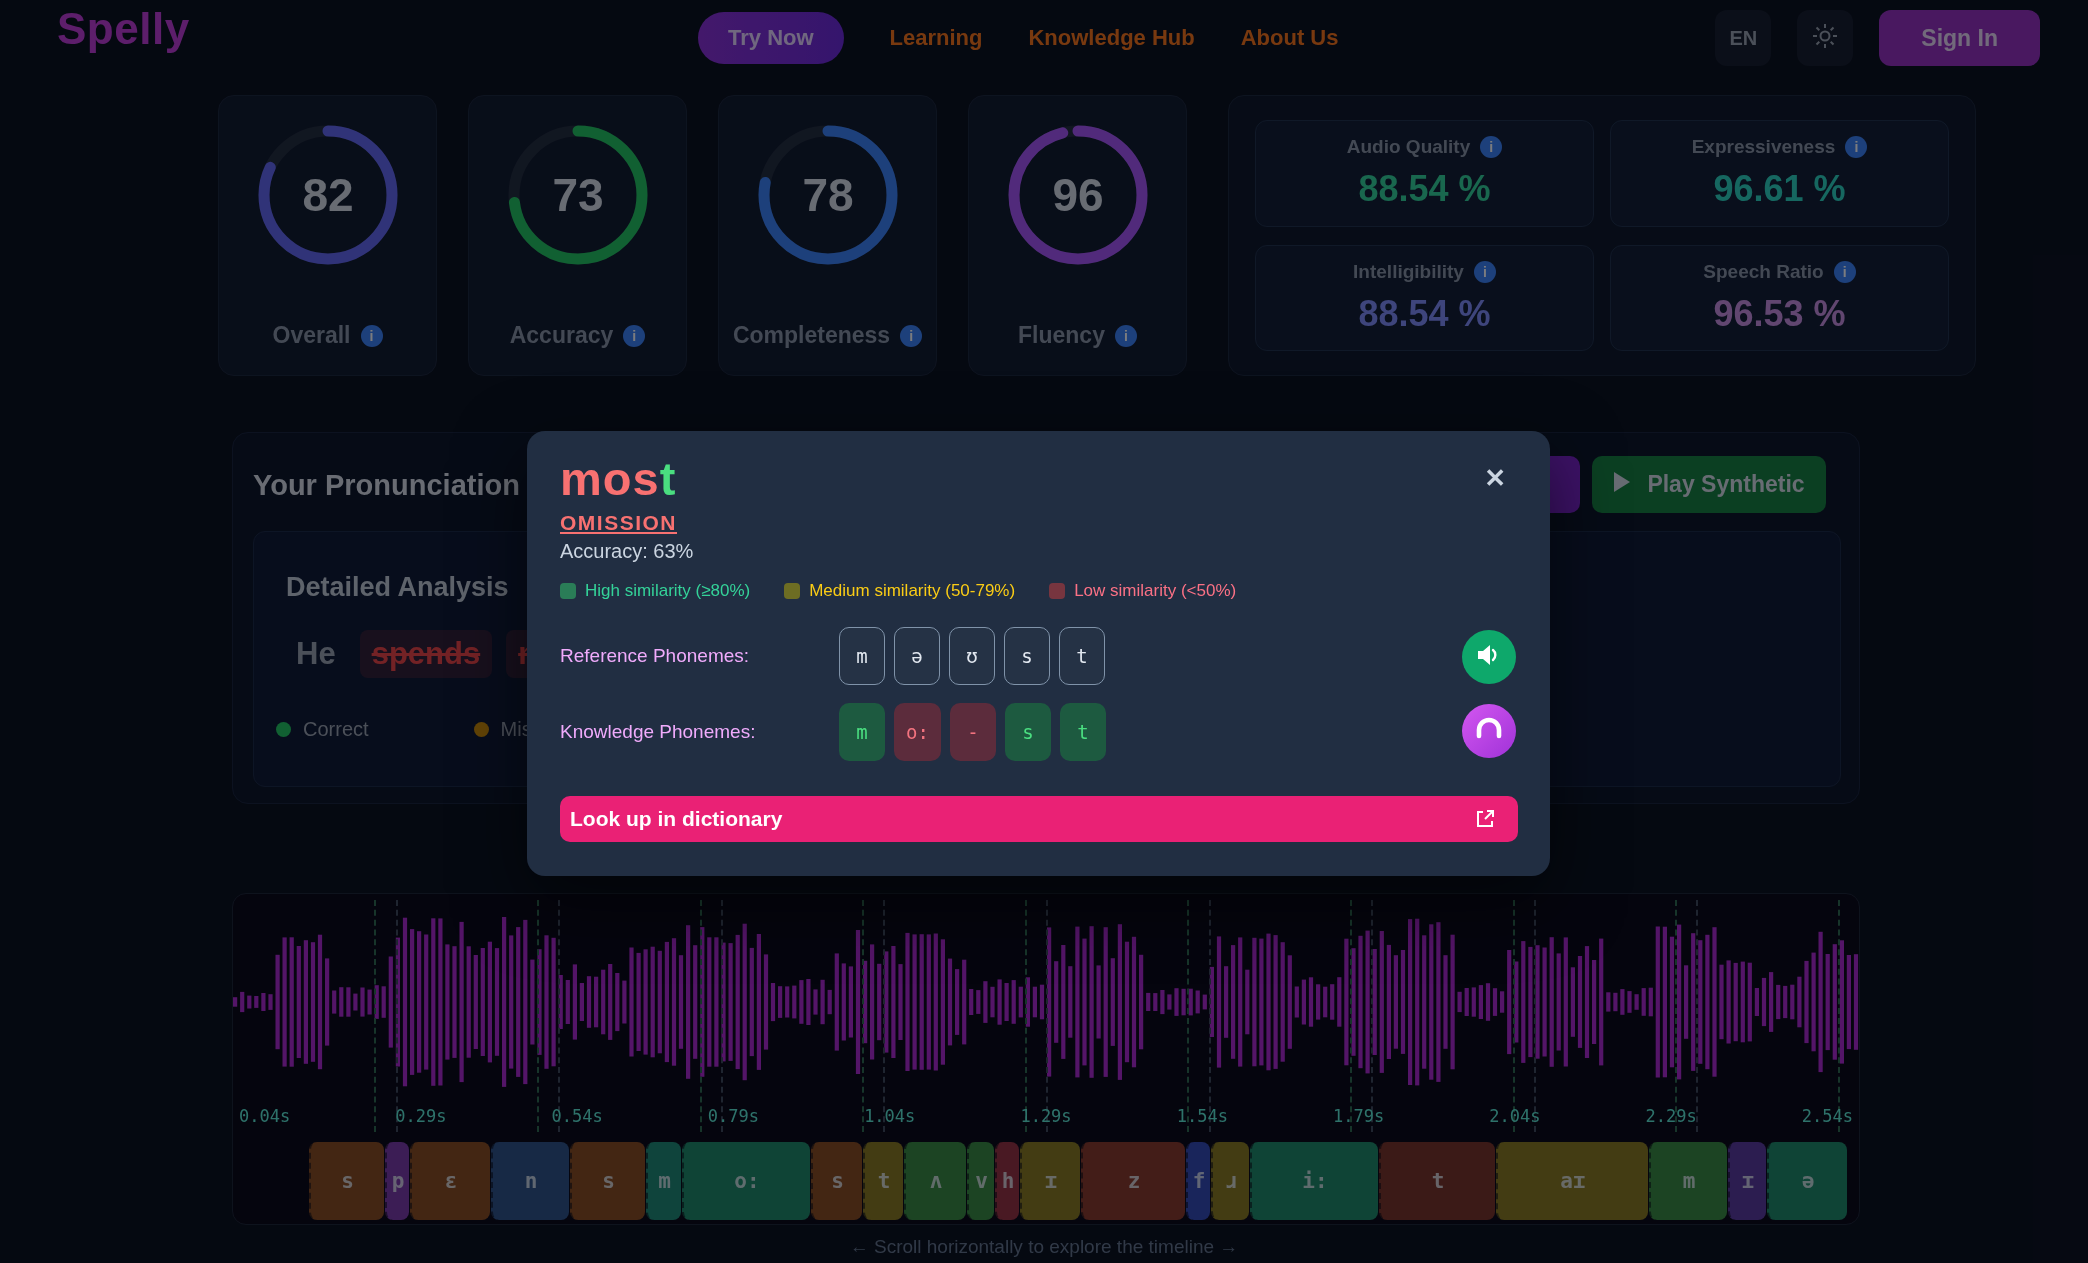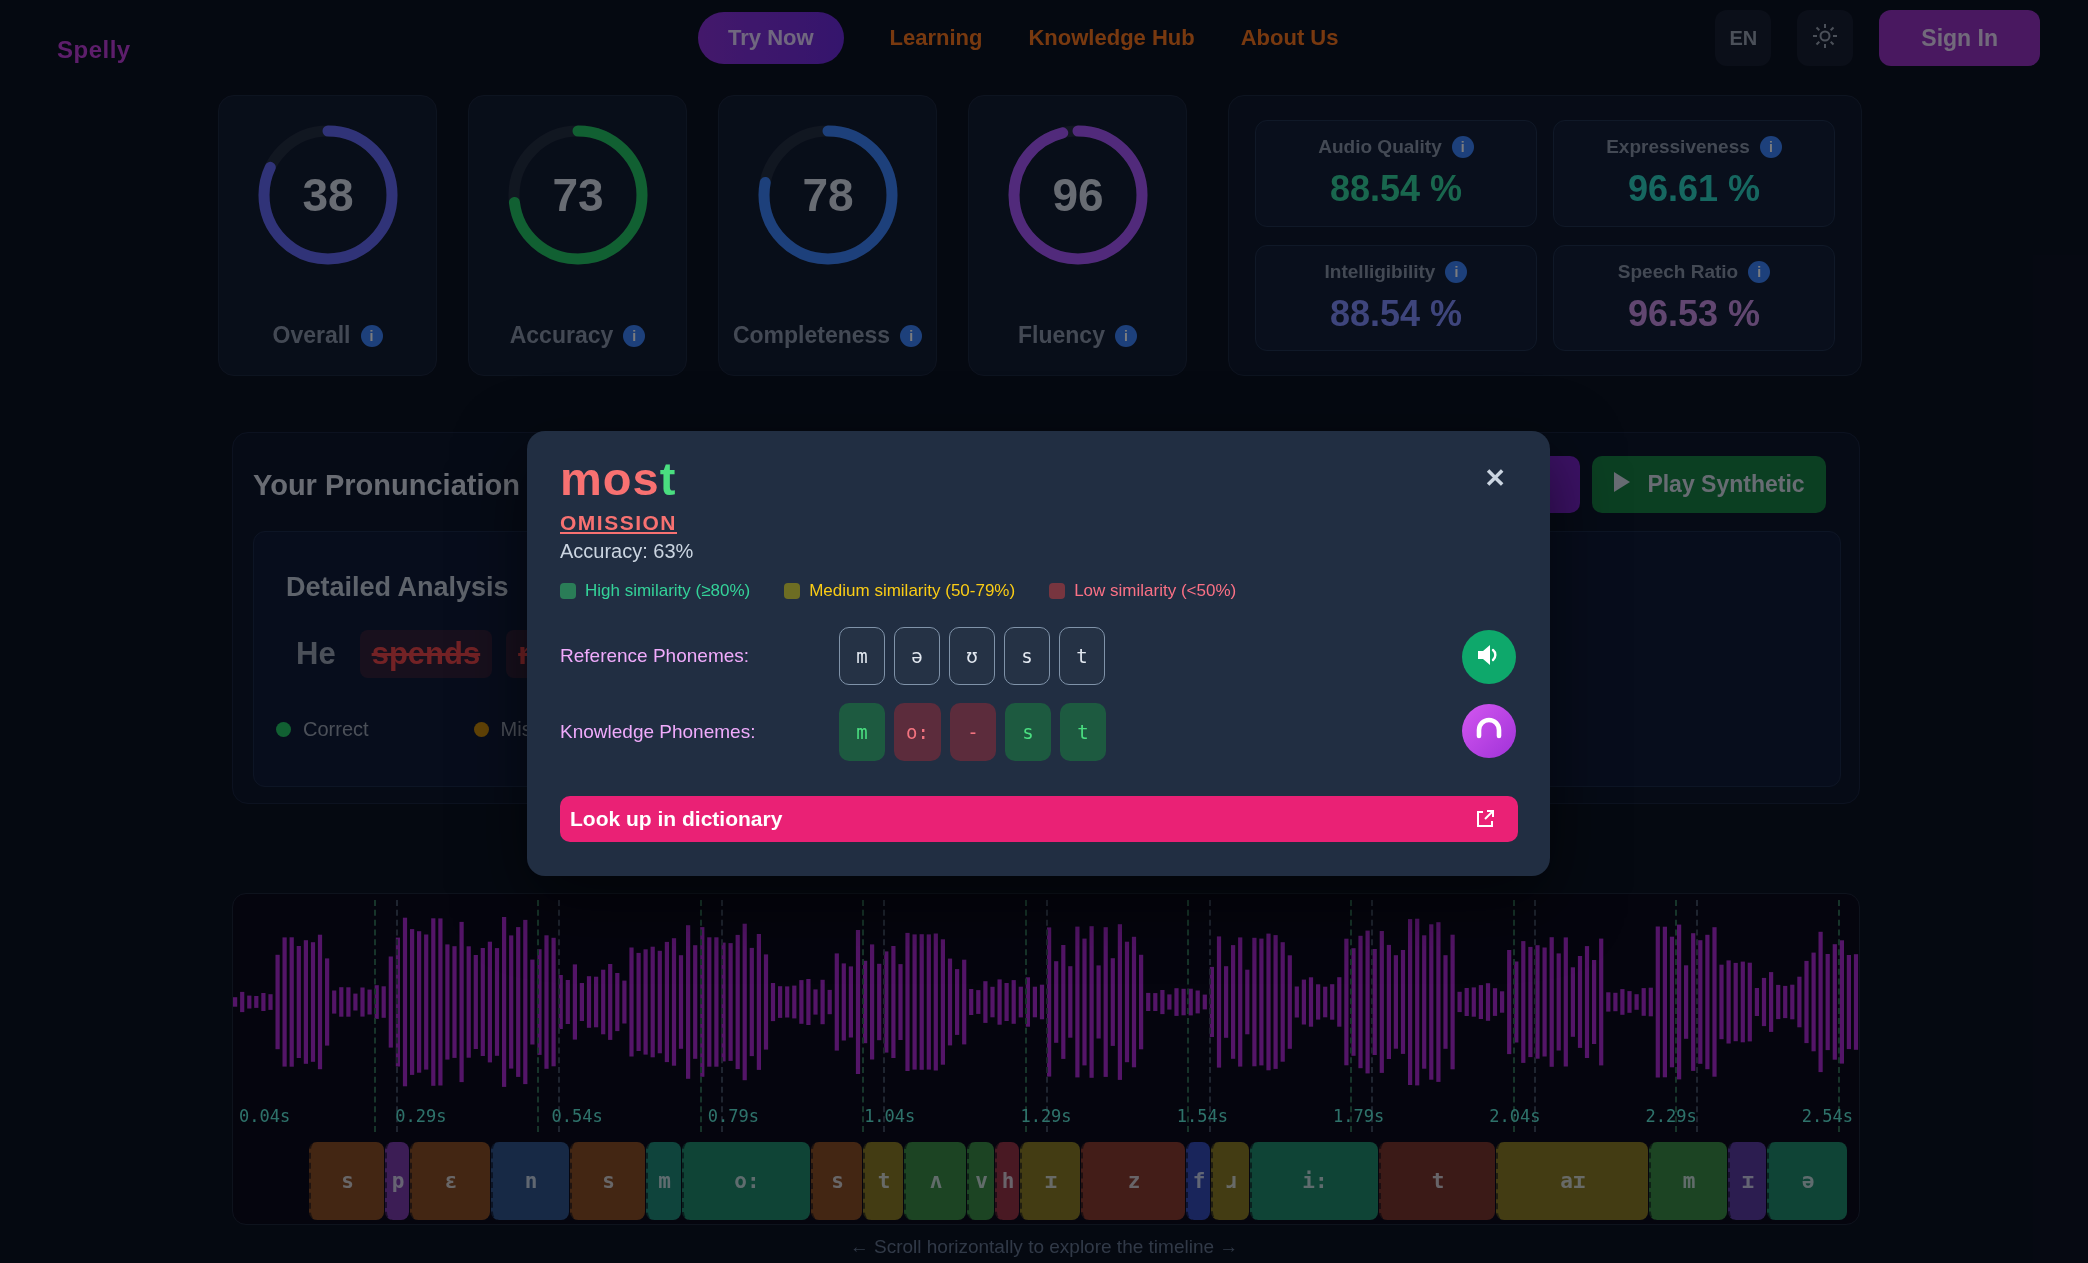--- a/index.html
+++ b/index.html
@@ -6,38 +6,38 @@
   html,body { width:2088px; height:1263px; }
   body {
     position:relative; overflow:hidden;
     background:#0a0f1b; color:#e5e7eb;
     font-family:"Liberation Sans", sans-serif;
   }
   .mono { font-family:"DejaVu Sans Mono", monospace; }
 
   
   .nav { position:absolute; top:0; left:0; right:0; height:76px; background:#0a0f1b; }
-  .logo { position:absolute; left:57px; top:36px; font-size:24px; font-weight:bold; color:#c13bd6; letter-spacing:.5px; }
+  .logo { position:absolute; left:57px; top:4px; font-size:44px; font-weight:bold; color:#c13bd6; letter-spacing:.5px; }
   .nav-items { position:absolute; left:698px; top:0; height:76px; display:flex; align-items:center; gap:46px; }
   .try-btn { background:linear-gradient(90deg,#8b2fd6,#6d28d9); color:#e9d5ff; padding:13px 30px; border-radius:26px; font-weight:bold; font-size:22px; cursor:pointer; }
   .nav-link { color:#f97316; font-size:22px; font-weight:600; cursor:pointer; }
   .nav-right { position:absolute; right:48px; top:10px; display:flex; gap:26px; align-items:center; }
   .sq-btn { width:56px; height:56px; background:#161d2b; border-radius:12px; display:flex; align-items:center; justify-content:center; color:#9ca3af; font-weight:bold; font-size:20px; cursor:pointer; }
   .signin-btn { height:56px; padding:0 42px; background:#962fbf; border-radius:12px; display:flex; align-items:center; color:#ecd9f7; font-weight:bold; font-size:23px; cursor:pointer; }
 
   
   .score-row { position:absolute; left:218px; top:95px; display:flex; gap:31px; }
   .score-card { width:219px; height:281px; background:#10192a; border:1px solid #1b2639; border-radius:16px; position:relative; }
   .ring-wrap { position:absolute; left:34px; top:24px; width:150px; height:150px; }
   .ring-num { position:absolute; inset:0; display:flex; align-items:center; justify-content:center; font-size:46px; font-weight:bold; color:#d7dde6; }
   .score-label { position:absolute; left:0; right:0; bottom:26px; display:flex; justify-content:center; align-items:center; gap:10px; color:#8b95a5; font-size:23px; font-weight:600; }
   .info-i { width:22px; height:22px; border-radius:50%; background:#3b82f6; color:#fff; font-size:14px; font-weight:bold; display:inline-flex; align-items:center; justify-content:center; cursor:pointer; flex:none; }
 
   
-  .stats-panel { position:absolute; left:1228px; top:95px; width:634px; height:281px; background:#0d1626; border:1px solid #1b2639; border-radius:16px; padding:24px 26px; display:grid; grid-template-columns:1fr 1fr; grid-template-rows:1fr 1fr; gap:18px 16px; }
+  .stats-panel { position:absolute; left:1228px; top:95px; width:748px; height:281px; background:#0d1626; border:1px solid #1b2639; border-radius:16px; padding:24px 26px; display:grid; grid-template-columns:1fr 1fr; grid-template-rows:1fr 1fr; gap:18px 16px; }
   .stat-card { background:#111c30; border:1px solid #203049; border-radius:12px; display:flex; flex-direction:column; align-items:center; justify-content:center; gap:10px; }
   .stat-label { display:flex; align-items:center; gap:10px; color:#8b95a5; font-size:19px; font-weight:600; }
   .stat-value { font-size:36px; font-weight:bold; }
 
   
   .pron-section { position:absolute; left:232px; top:432px; width:1628px; height:372px; background:#0c1424; border:1px solid #18233a; border-radius:16px; }
   .pron-title { position:absolute; left:20px; top:36px; font-size:29px; font-weight:bold; color:#d9dee7; }
   .play-synth { position:absolute; right:33px; top:23px; width:234px; height:57px; background:#15803d; border-radius:10px; display:flex; align-items:center; justify-content:center; gap:16px; color:#d7dde6; font-size:23px; font-weight:bold; cursor:pointer; }
   .play-user { position:absolute; right:279px; top:23px; width:84px; height:57px; background:#7e22ce; border-radius:10px; cursor:pointer; }
   .detail-card { position:absolute; left:20px; top:98px; width:1588px; height:256px; background:#0e1830; border:1px solid #1b2944; border-radius:12px; }
@@ -118,21 +118,21 @@
   </div>
 </div>
 
 <div class="score-row">
     <div class="score-card">
       <div class="ring-wrap">
        <svg width="150" height="150" viewBox="0 0 150 150">
          <circle cx="75" cy="75" r="64" stroke="#232c3c" stroke-width="11" fill="none"></circle>
          <circle cx="75" cy="75" r="64" stroke="#6366f1" stroke-width="11" fill="none" stroke-linecap="round" stroke-dasharray="329.7 402.1" transform="rotate(-90 75 75)"></circle>
        </svg>
-       <div class="ring-num">38</div>
+       <div class="ring-num">82</div>
      </div>
      <div class="score-label">
         <span>Overall</span>
        <span class="info-i">i</span>
       </div>
     </div>
     <div class="score-card">
       <div class="ring-wrap">
        <svg width="150" height="150" viewBox="0 0 150 150">
          <circle cx="75" cy="75" r="64" stroke="#232c3c" stroke-width="11" fill="none"></circle>

